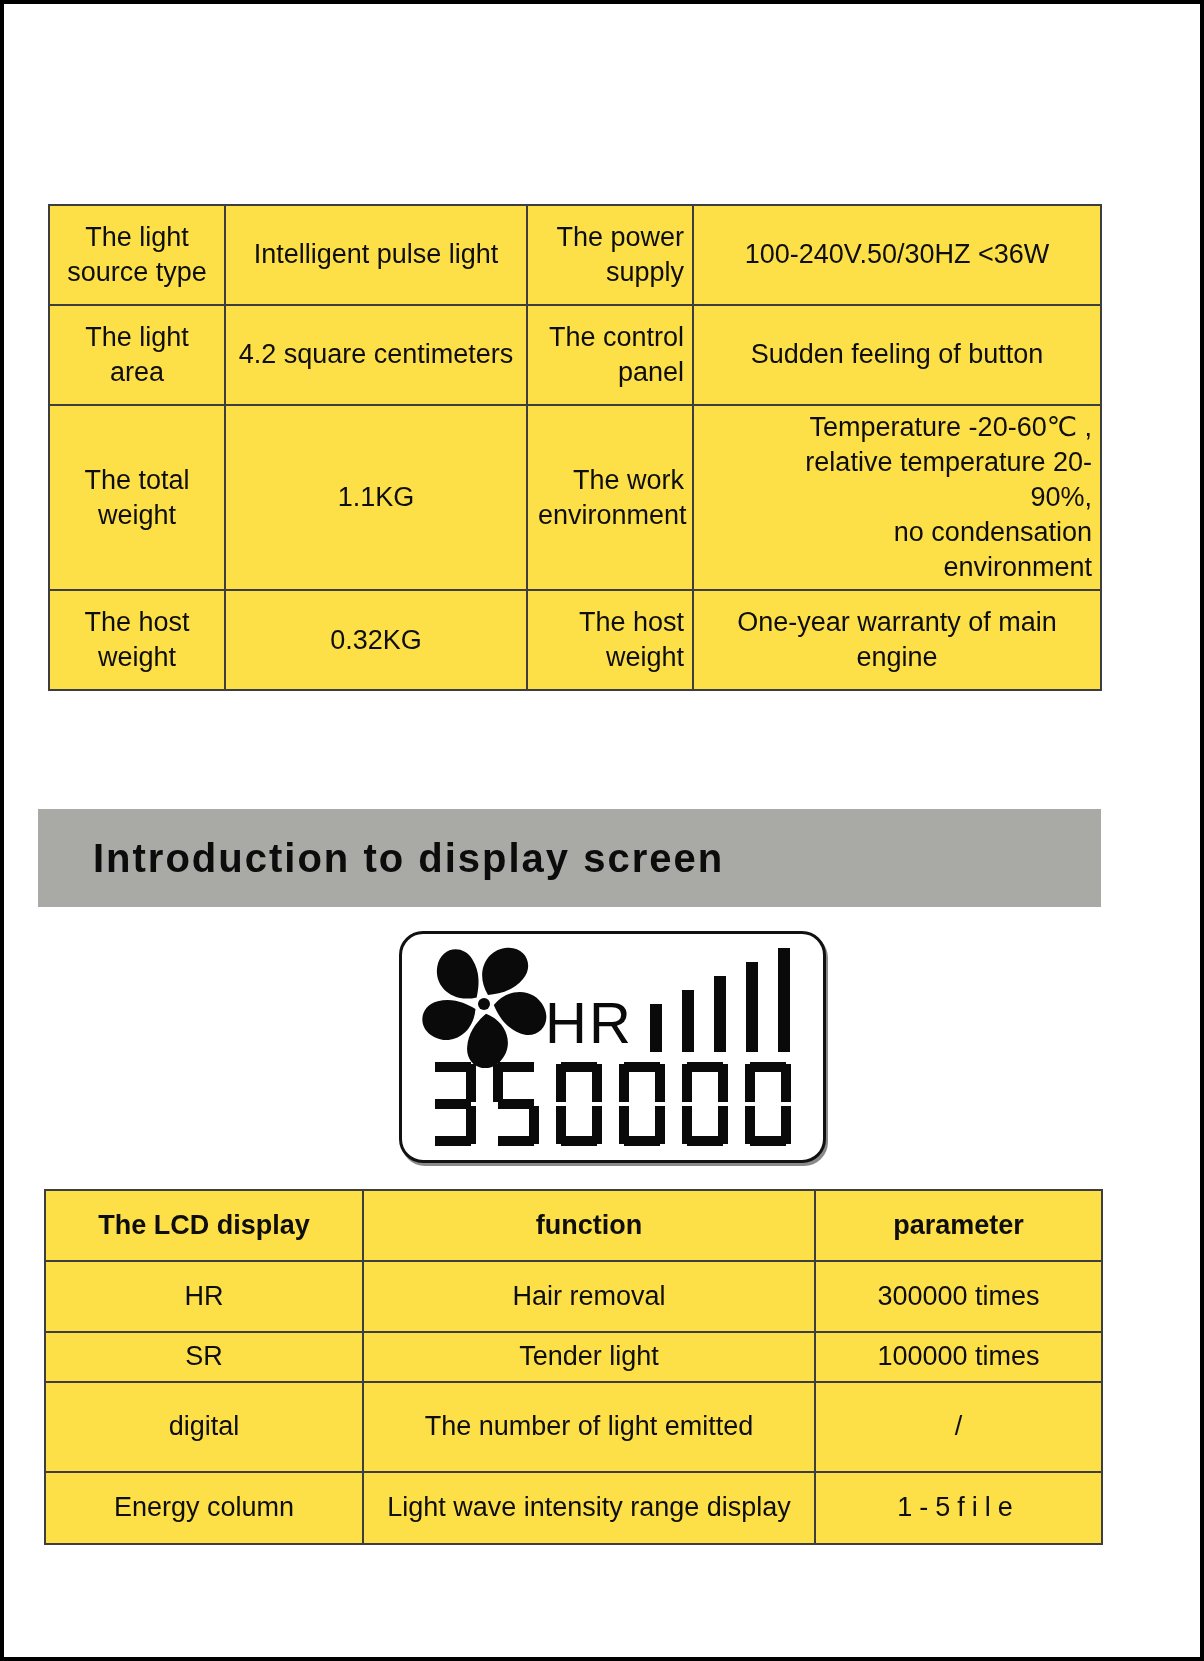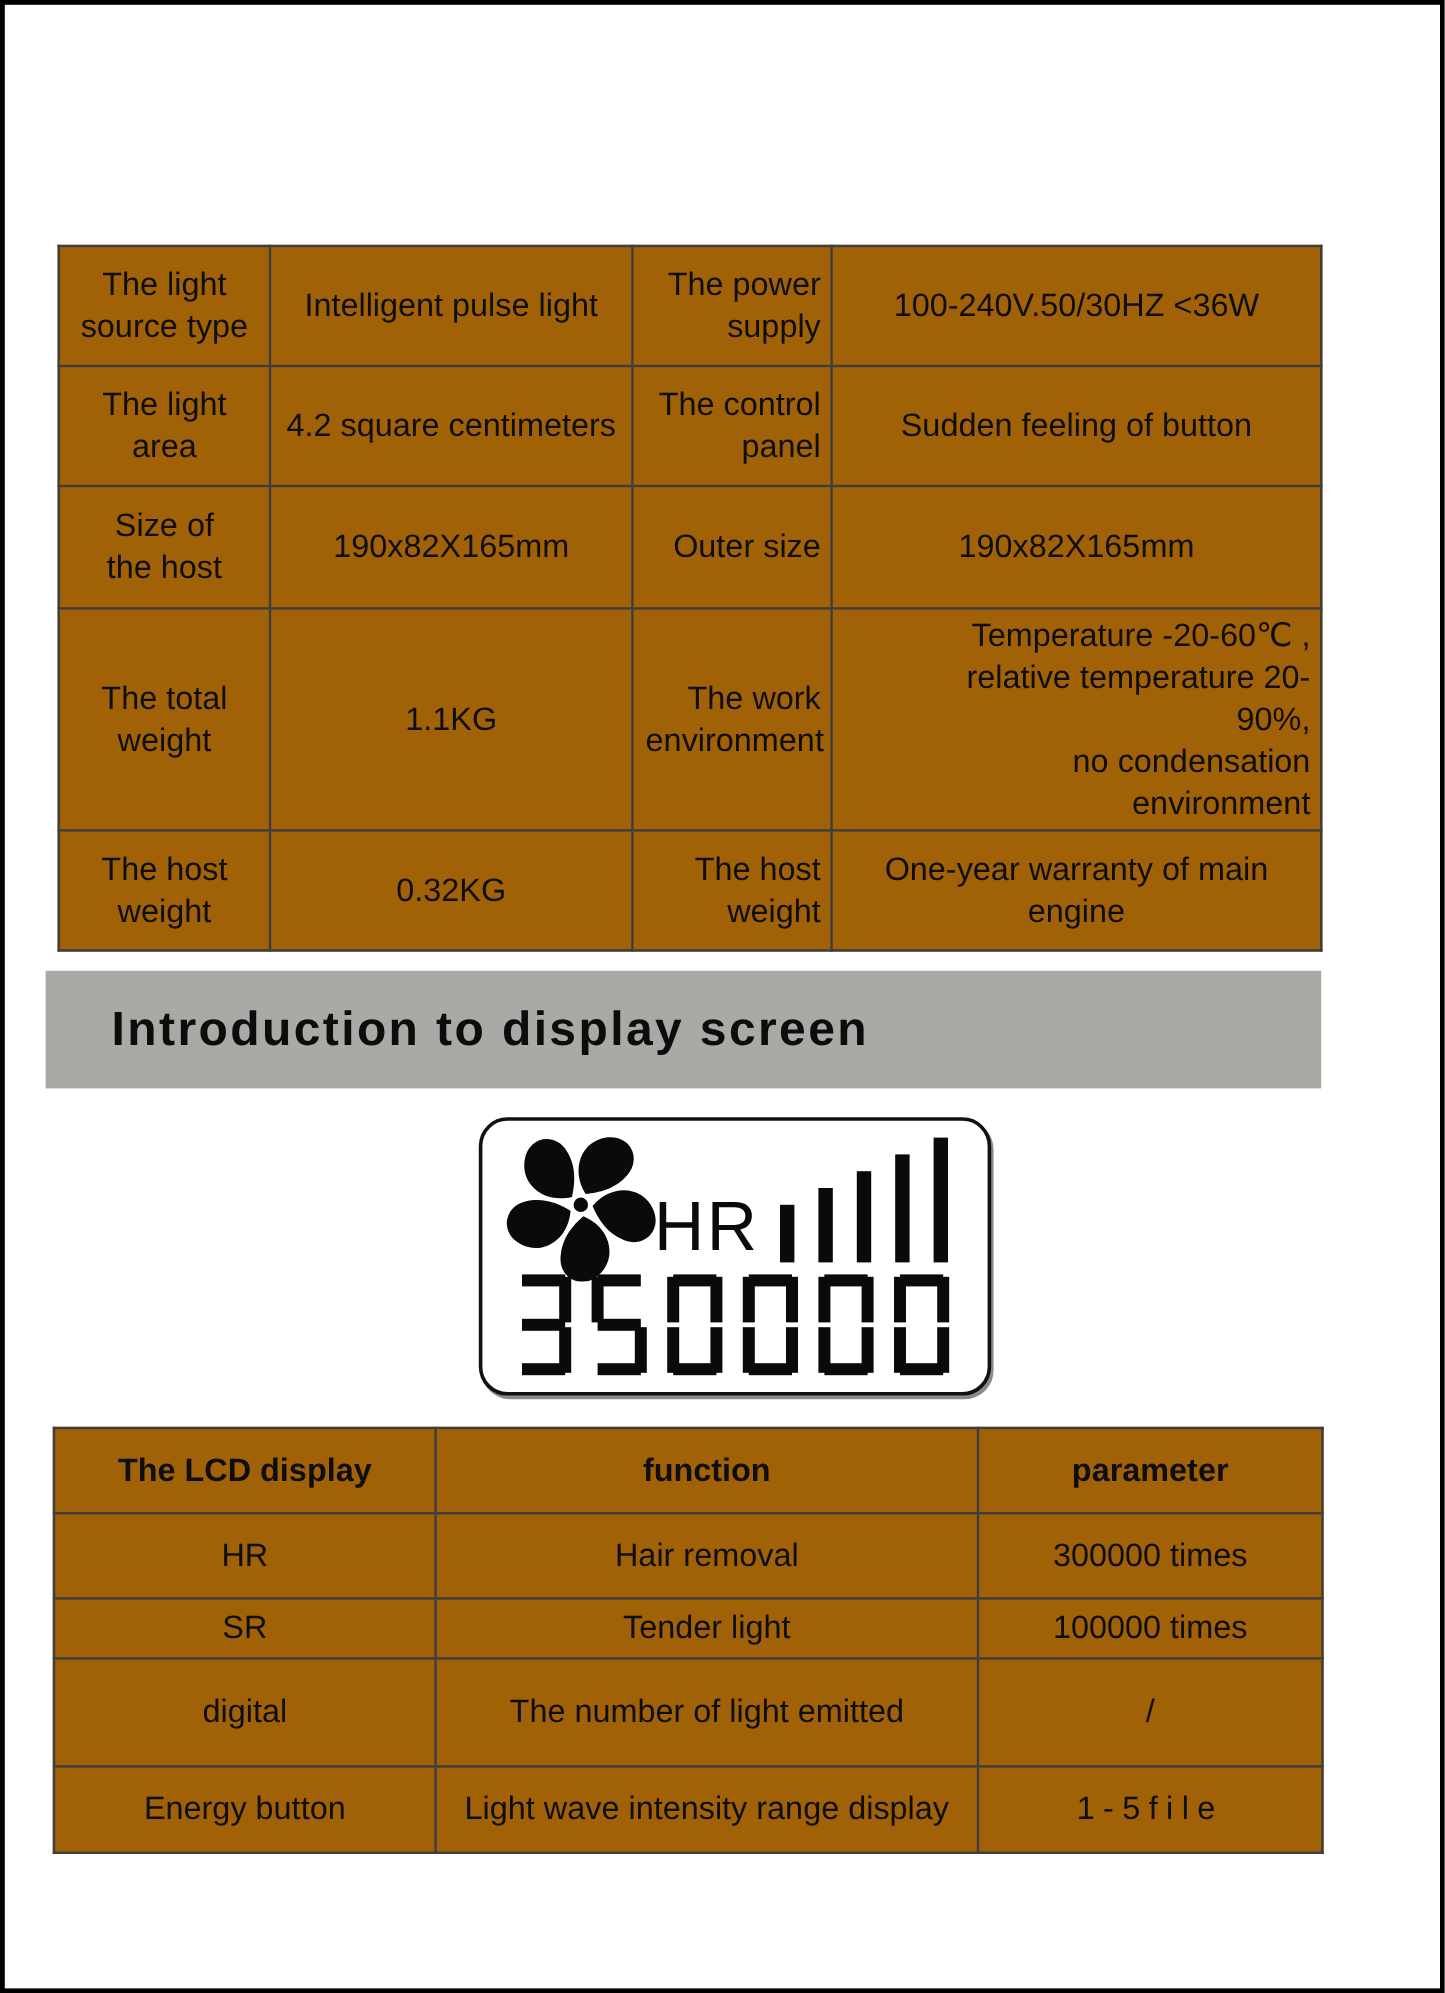--- a/index.html
+++ b/index.html
@@ -10,21 +10,21 @@
     overflow:hidden;
   }
   
   .title-bar{
     position:absolute;background:#a9aaa6;display:flex;align-items:center;
     font-weight:bold;color:#0c0c0c;
   }
   .title-bar.first{left:43px;top:36px;width:1057px;height:99px;font-size:43px;letter-spacing:1px;padding-left:52px;box-sizing:border-box;}
   .title-bar.second{left:34px;top:805px;width:1063px;height:98px;font-size:40px;letter-spacing:2px;padding-left:55px;box-sizing:border-box;}
   
-  table{border-collapse:collapse;table-layout:fixed;position:absolute;background:#a16207;}
+  table{border-collapse:collapse;table-layout:fixed;position:absolute;background:#fde047;}
   td,th{border:2px solid #3e3e3e;font-size:27px;line-height:1.3;text-align:center;vertical-align:middle;padding:4px 8px;box-sizing:border-box;color:#0e0e0e;}
   .pre{white-space:pre-line;}
   .left{text-align:right;padding-left:10px;}
   .pad-big{padding-left:72px;}
   table.spec{left:44px;top:200px;width:1052px;}
   table.disp{left:40px;top:1185px;width:1057px;}
   table.disp th{font-weight:bold;font-size:27px;}
   .spaced{letter-spacing:7px;}
   
   .lcd-box{
@@ -65,27 +65,20 @@
 supply</td>
       <td>100-240V.50/30HZ &lt;36W</td>
     </tr>
     <tr style="height:100px">
       <td class="pre">The light
 area</td>
       <td>4.2 square centimeters</td>
       <td class="pre left">The control
 panel</td>
       <td>Sudden feeling of button</td>
-    </tr>
-    <tr style="height:102px">
-      <td class="pre">Size of
-the host</td>
-      <td>190x82X165mm</td>
-      <td class="pre left">Outer size</td>
-      <td>190x82X165mm</td>
     </tr>
     <tr style="height:173px">
       <td class="pre">The total
 weight</td>
       <td>1.1KG</td>
       <td class="pre left">The work
 environment</td>
       <td class="pre left pad-big">Temperature -20-60℃ ,
 relative temperature 20-90%,
  no condensation environment</td>
@@ -197,20 +190,20 @@
       <td>SR</td>
       <td>Tender light</td>
       <td>100000 times</td>
     </tr>
     <tr style="height:90px">
       <td>digital</td>
       <td>The number of light emitted</td>
       <td>/</td>
     </tr>
     <tr style="height:72px">
-      <td>Energy button</td>
+      <td>Energy column</td>
       <td>Light wave intensity range display</td>
       <td class="spaced">1-5file</td>
     </tr>
   </tbody>
     </table>
 
 </div>
 
 </body></html>

